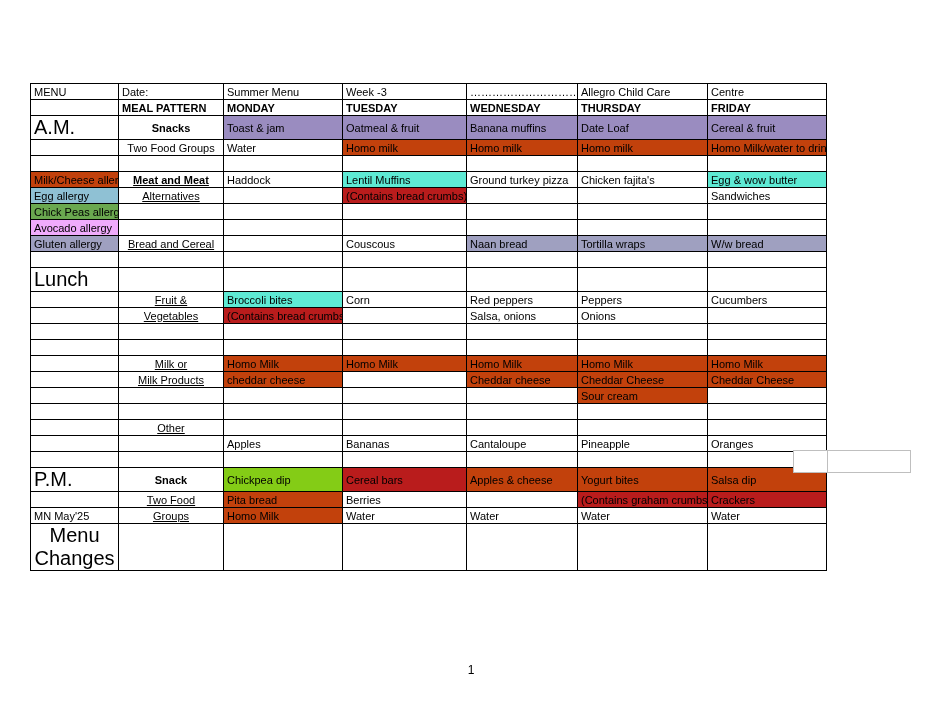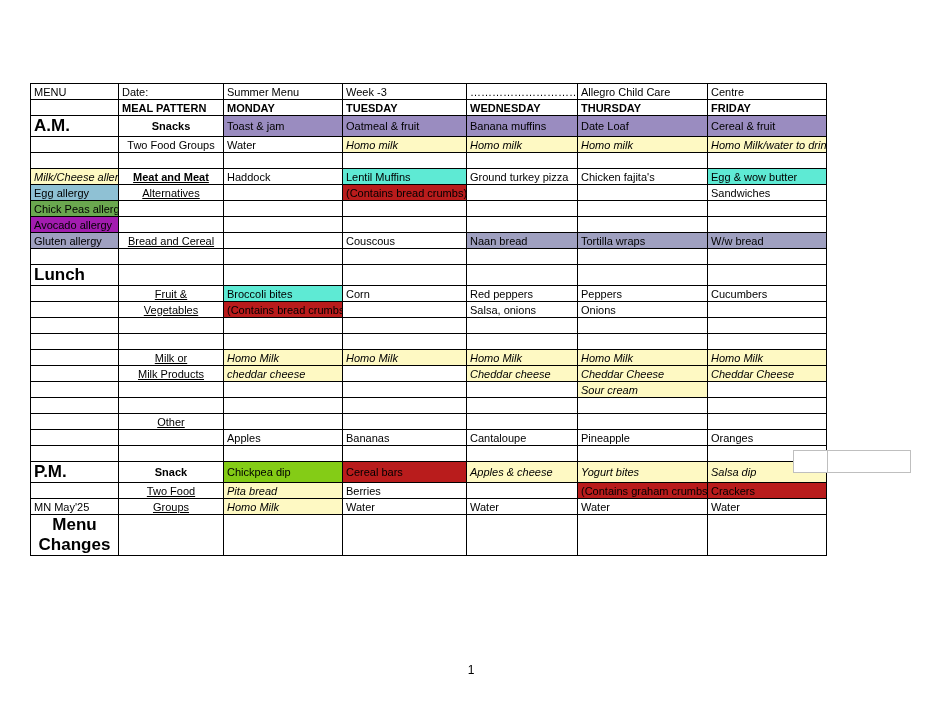--- a/index.html
+++ b/index.html
@@ -40,34 +40,34 @@
   col.c1 { width: 105px; }
   col.c2 { width: 119px; }
   col.c3 { width: 124px; }
   col.c4 { width: 111px; }
   col.c5 { width: 130px; }
   col.c6 { width: 119px; }
 
   .bold { font-weight: bold; }
   .ctr { text-align: center; }
   .und { text-decoration: underline; }
-  .big { font-size: 17px; font-weight: bold; }
+  .big { font-size: 20px; font-weight: normal; }
   .tall { height: 30px; }
   .taller { height: 34px; }
   .xtall { height: 58px; }
 
   
   .f-purple { background: #9a8cc0; }
-  .f-yellow { background: #fef9c3; font-style: italic; }
+  .f-yellow { background: #c2410c; }
   .f-blue   { background: #5eead4; }
   .f-green  { background: #84cc16; }
   .f-lpurple{ background: #b91c1c; }
   .f-teal   { background: #8fc1d4; }
   .f-dgreen { background: #6aa84f; }
-  .f-orange { background: #a21caf; }
+  .f-orange { background: #f0abfc; }
   .f-gray   { background: #9fa0c0; margin-left: 40px; }
 
   .pagenum {
     position: absolute;
     left: 0;
     top: 663px;
     width: 942px;
     text-align: center;
     font-size: 12px;
   }

